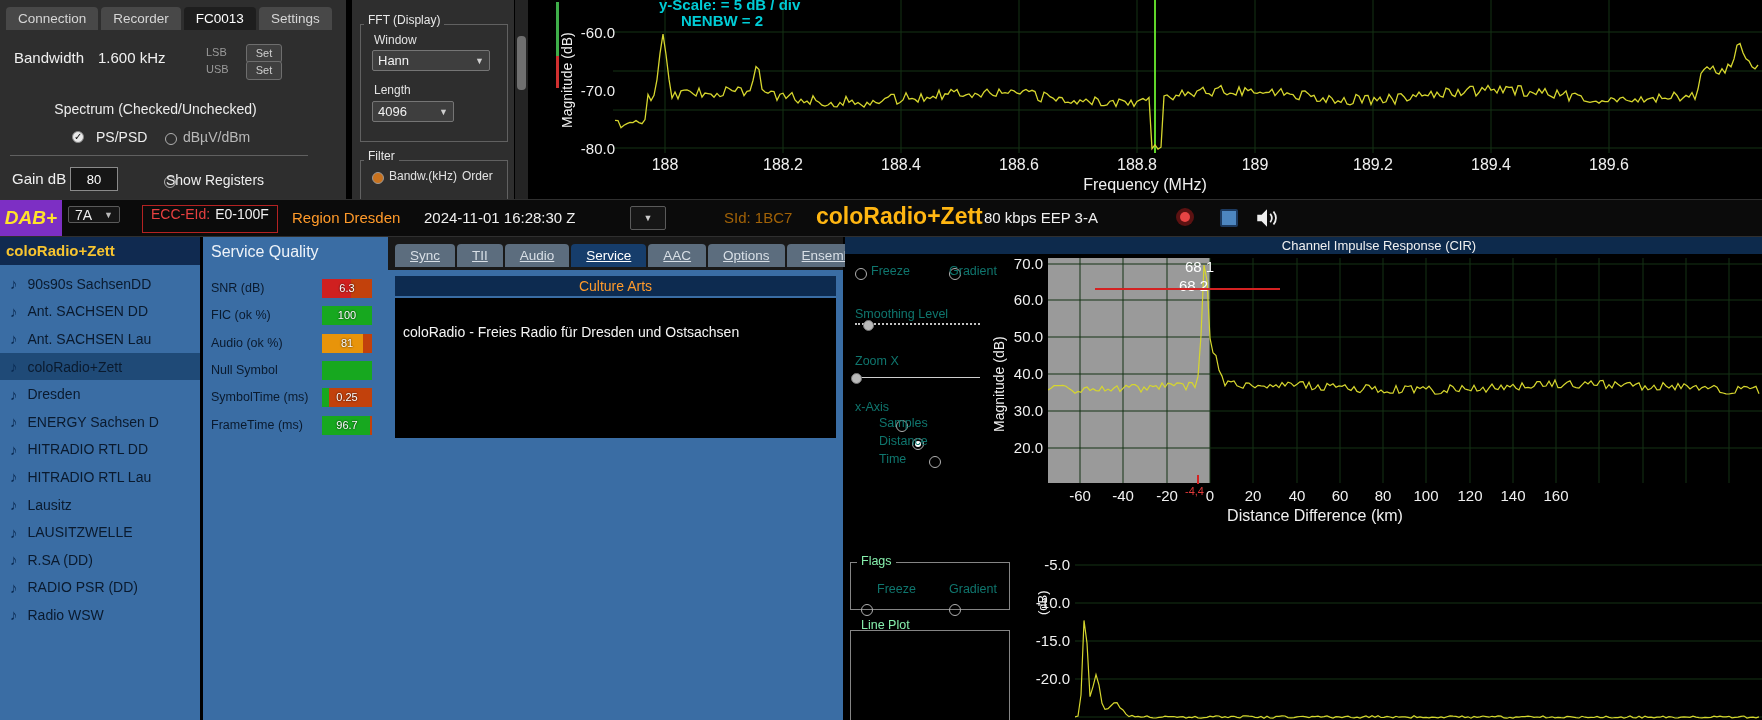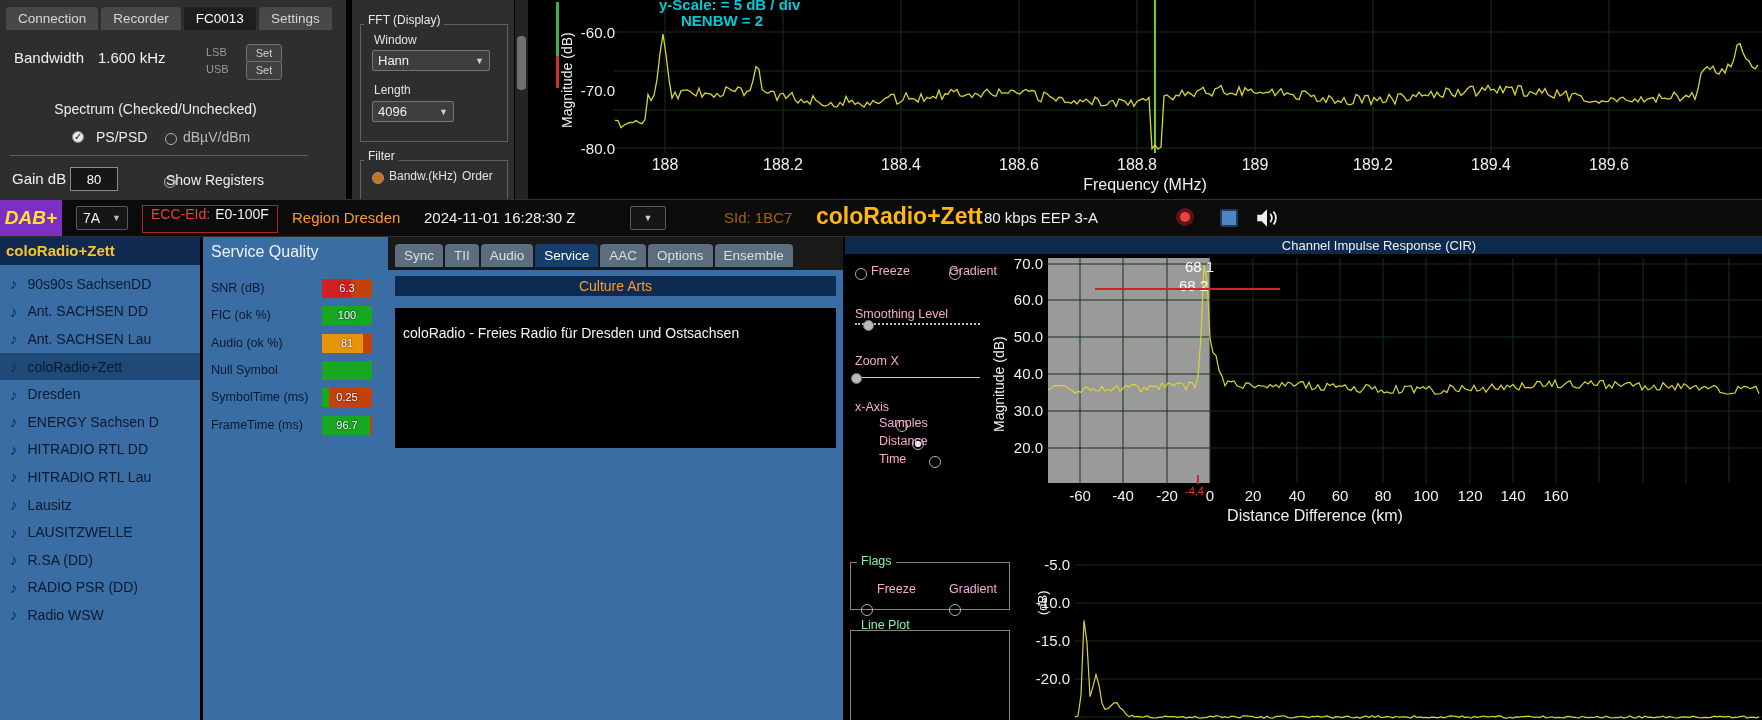--- a/index.html
+++ b/index.html
@@ -60,31 +60,31 @@
   .quality-panel{left:203px;top:237px;width:218px;height:483px;background:#3a6da4;}
   .qtitle{position:absolute;left:8px;top:6px;font-size:16px;color:#eef3f8;}
   .qlabel{position:absolute;left:8px;font-size:12.5px;color:#0a1a2e;white-space:nowrap;}
   .qbar{position:absolute;left:119px;width:50px;height:19px;background:#c2410c;overflow:hidden;}
   .qfill{position:absolute;left:0;top:0;bottom:0;}
   .qval{position:absolute;width:100%;text-align:center;font-size:11px;color:#fff;line-height:19px;text-shadow:0 0 2px #000;}
   
   .center-panel{left:388px;top:237px;width:455px;height:483px;background:#3a6da4;}
   .ctabbar{position:absolute;left:0;top:0;width:455px;height:33px;background:#191919;}
   .ctabs{position:absolute;left:7px;top:7px;display:flex;gap:2px;}
-  .ctab{padding:4px 9px;background:#5c6d7e;color:#d8dfe6;font-size:13.5px;border-radius:4px 4px 0 0;}
+  .ctab{padding:4px 15px;background:#5c6d7e;color:#d8dfe6;font-size:13.5px;border-radius:4px 4px 0 0;text-decoration:underline;}
   .ctab.active{background:#163d6b;color:#fff;}
   .ptype{position:absolute;left:7px;top:39px;width:441px;height:20px;background:#0d2b50;color:#ff9a2a;
          font-size:14px;text-align:center;line-height:20px;}
-  .descbox{position:absolute;left:7px;top:71px;width:441px;height:140px;background:#000;color:#f5f5f5;
-           font-size:14px;padding:17px 8px;box-sizing:border-box;}
+  .descbox{position:absolute;left:7px;top:61px;width:441px;height:140px;background:#000;color:#f5f5f5;
+           font-size:14px;padding:26px 8px;box-sizing:border-box;}
   
   .right-region{left:845px;top:237px;width:917px;height:483px;background:#000;overflow:hidden;}
   .strip{position:absolute;left:0;width:1068px;height:17px;background:#0d2a4c;color:#f0f0f0;font-size:13px;
          text-align:center;line-height:17px;}
-  .rlabel{position:absolute;font-size:12.5px;color:#f9a8d4;white-space:nowrap;}
+  .rlabel{position:absolute;font-size:12.5px;color:#0f766e;white-space:nowrap;}
   .slider-track-dot{position:absolute;border-bottom:2px dotted #c2c2c2;}
   .slider-track{position:absolute;border-bottom:1px solid #cfcfcf;}
   .knob{position:absolute;width:11px;height:11px;border-radius:50%;background:#b9b9b9;border:1px solid #777;box-sizing:border-box;}
   .fgb{position:absolute;border:1px solid #858585;}
   .fgb-legend{position:absolute;background:#000;padding:0 4px;font-size:12.5px;color:#86efac;}
   .annot{position:absolute;color:#fff;font-size:15px;white-space:nowrap;}
   .redline{position:absolute;background:#d42222;}
   .marker-text{position:absolute;color:#e23a3a;font-size:11px;}
 </style>
 </head>
@@ -178,21 +178,21 @@
         <div class="tick" style="left:962px;top:156px">189.4</div>
         <div class="tick" style="left:1080px;top:156px">189.6</div>
       </div>
     <div class="tick" style="left:616px;top:176px">Frequency (MHz)</div>
     <div class="cyan" style="left:130px;top:-4px;color:#00ccd6">y-Scale: = 5 dB / div</div>
     <div class="cyan" style="left:152px;top:12px;color:#00ccd6">NENBW = 2</div>
   </div>
 
   <div class="p dab-bar">
     <div class="p dab-logo">DAB+</div>
-    <div class="p combo" style="left:76px;top:6px;width:52px;height:24px">
+    <div class="p combo" style="left:68px;top:6px;width:52px;height:17px">
       <span>7A</span>
       <span class="arr" style="font-size:9px;color:#bbb">▼</span>
     </div>
     <div class="p eccbox" style="left:142px;top:5px;height:26px">
       <span style="color:#e84040">ECC-EId:</span>
       <span style="color:#f0f0f0">E0-100F</span>
     </div>
     <div class="p" style="left:292px;top:9px;font-size:15px;color:#ff9a2a">Region Dresden</div>
     <div class="p" style="left:424px;top:9px;font-size:15px;color:#f0f0f0">2024-11-01  16:28:30 Z</div>
     <div class="p combo" style="left:630px;top:6px;width:36px;height:24px;justify-content:center">

